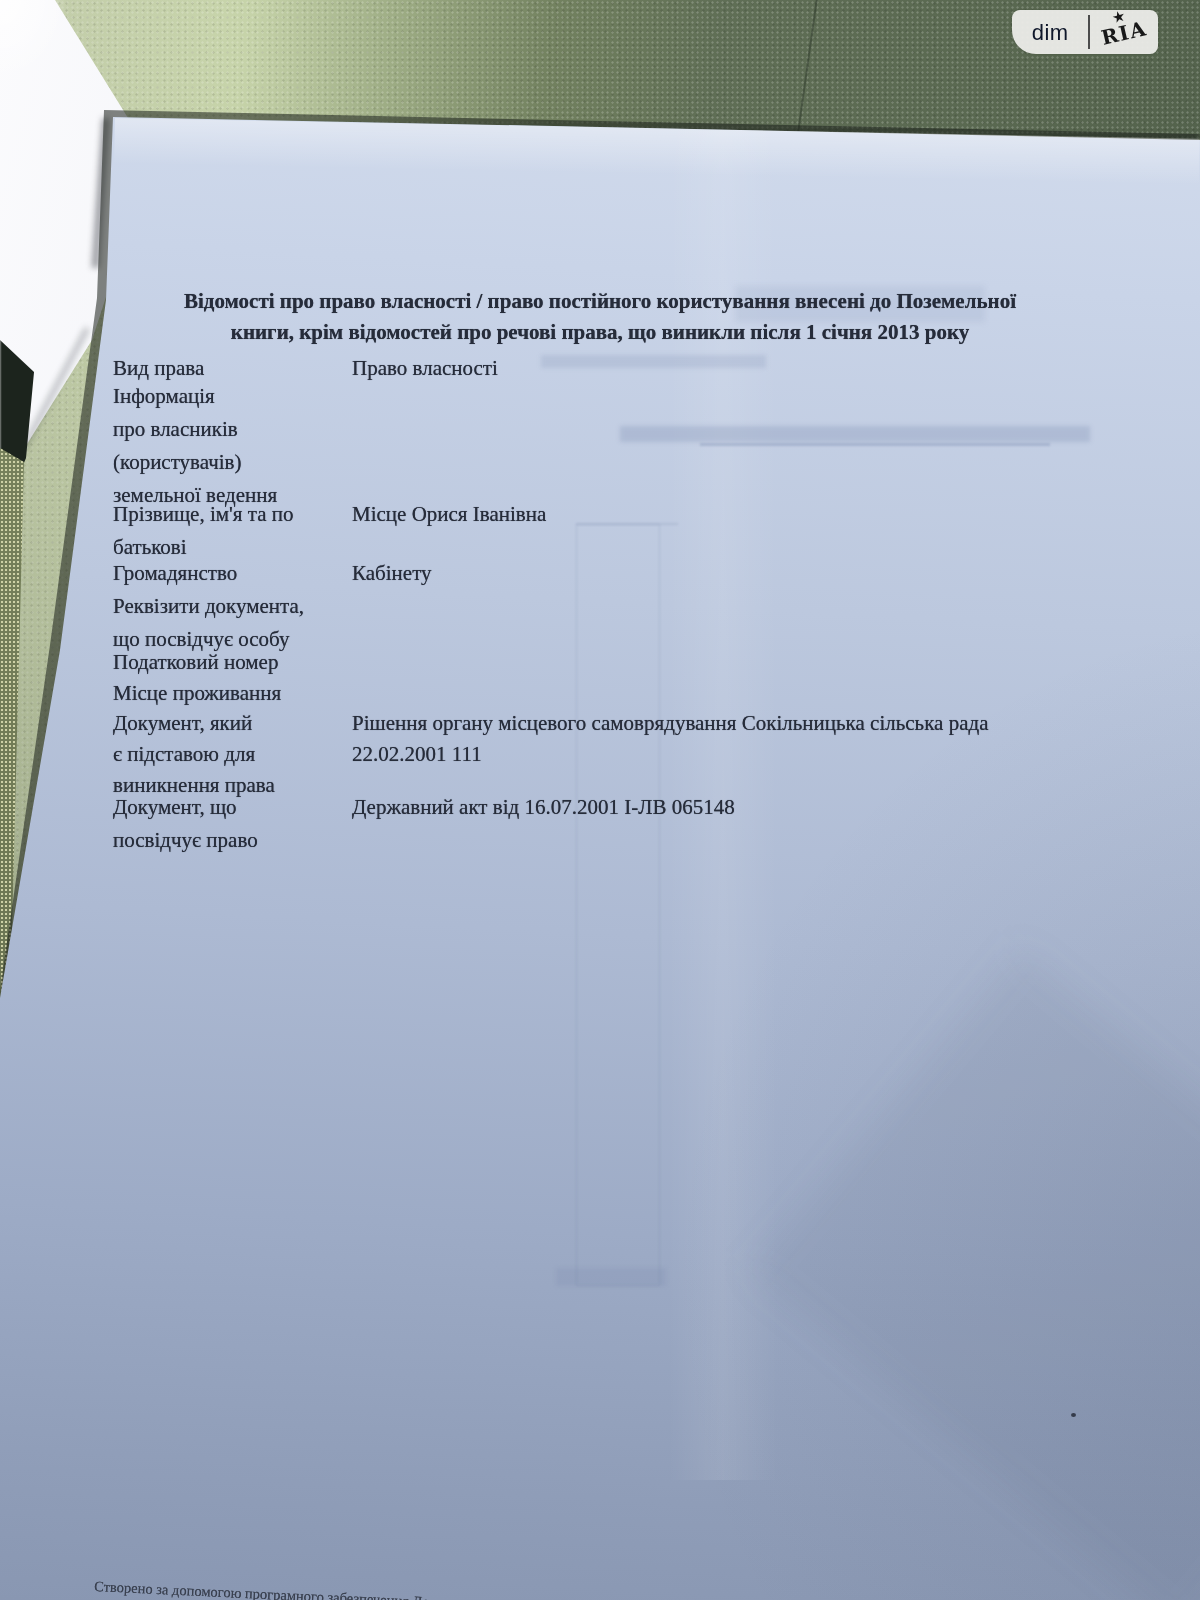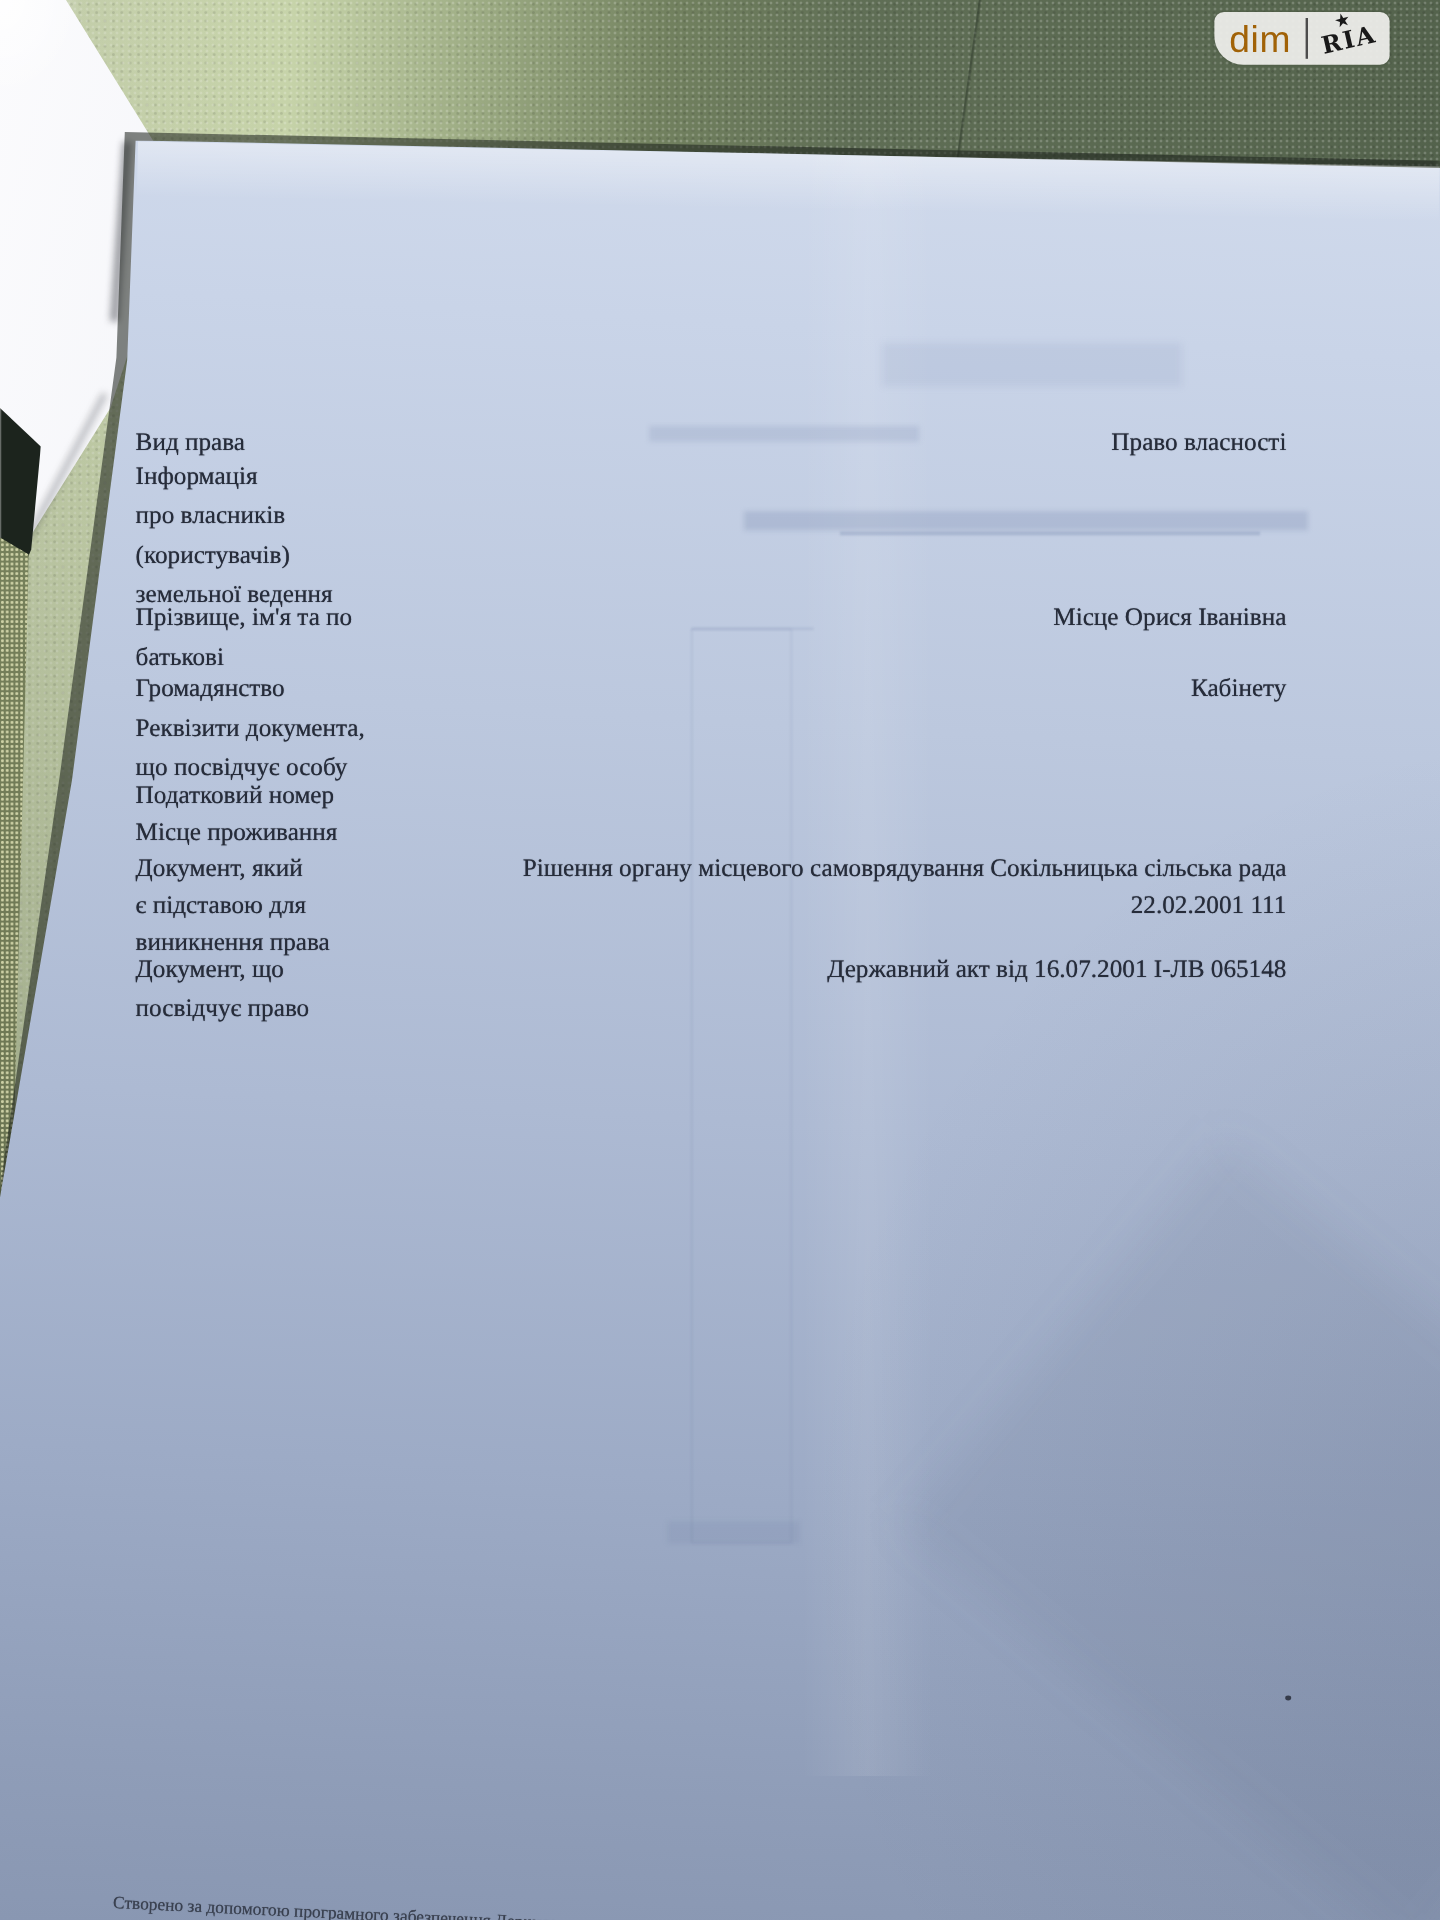--- a/index.html
+++ b/index.html
@@ -71,35 +71,35 @@
   .g5{left:556px;top:1268px;width:110px;height:18px;background:rgba(100,115,155,0.12);filter:blur(2px);}
   .speck{left:1071px;top:1413px;width:5px;height:4px;border-radius:50%;background:rgba(25,30,40,0.75);}
 
   
   .content{position:absolute;inset:0;color:#262c3a;font-size:21px;line-height:33px;
     text-shadow:0 0 0.7px rgba(38,44,58,0.85);}
   .doc-title{position:absolute;left:110px;top:286px;width:980px;text-align:center;
     font-weight:600;line-height:31px;white-space:pre-line;}
   .row{position:absolute;left:0;width:1200px;}
   .row-label{position:absolute;left:113px;width:250px;white-space:pre-line;}
-  .row-value{position:absolute;left:352px;width:720px;white-space:pre-line;text-align:right;}
+  .row-value{position:absolute;left:352px;width:720px;white-space:pre-line;}
   .lh31{line-height:31px;}
   .sec-heading{position:absolute;left:110px;top:866px;width:990px;text-align:center;
     font-weight:600;}
   .sec-text{position:absolute;left:113px;top:900px;width:945px;white-space:pre-line;}
   .footer-note{position:absolute;left:95px;top:1570px;width:900px;font-size:14.5px;
     color:#3a4150;transform:rotate(2.7deg);transform-origin:left top;
     text-shadow:0 0 0.6px rgba(58,65,80,0.8);}
 
   
   .badge{position:absolute;left:1012px;top:10px;width:146px;height:44px;
     background:rgba(236,236,233,0.95);border-radius:8px 8px 8px 24px;
     display:flex;align-items:center;box-shadow:0 0 3px rgba(0,0,0,0.15);}
   .badge-dim{flex:1.12;text-align:center;font-family:"Liberation Sans",sans-serif;
-    font-size:31px;color:#a16207;letter-spacing:0.5px;padding-top:1px;}
+    font-size:22px;color:#0f172a;letter-spacing:0.5px;padding-top:1px;}
   .badge-divider{width:1.5px;height:34px;background:#4c4c4c;}
   .badge-ria-wrap{flex:1;position:relative;height:100%;}
   .badge-ria{position:absolute;left:11px;top:11px;font-family:"DejaVu Serif",serif;
     font-weight:bold;font-size:20px;letter-spacing:1.5px;color:#191919;
     transform:rotate(-13deg);}
   .badge-star{position:absolute;left:22px;top:-2px;font-size:15px;color:#191919;
     transform:rotate(-15deg);}
 </style>
 </head>
 <body>
@@ -128,20 +128,22 @@
   <div class="ghost g1"></div>
   <div class="ghost g3"></div>
   <div class="ghost g3u"></div>
   <div class="ghost g4"></div>
   <div class="ghost g4t"></div>
   <div class="ghost g5"></div>
   <div class="ghost speck"></div>
 
   <div class="content">
 
+    <div class="doc-title">Відомості про право власності / право постійного користування внесені до Поземельної
+книги, крім відомостей про речові права, що виникли після 1 січня 2013 року</div>
 
     <div class="row" style="top:352px">
       <div class="row-label">Вид права</div>
       <div class="row-value">Право власності</div>
     </div>
 
     <div class="row" style="top:380px">
       <div class="row-label">Інформація
 про власників
 (користувачів)

